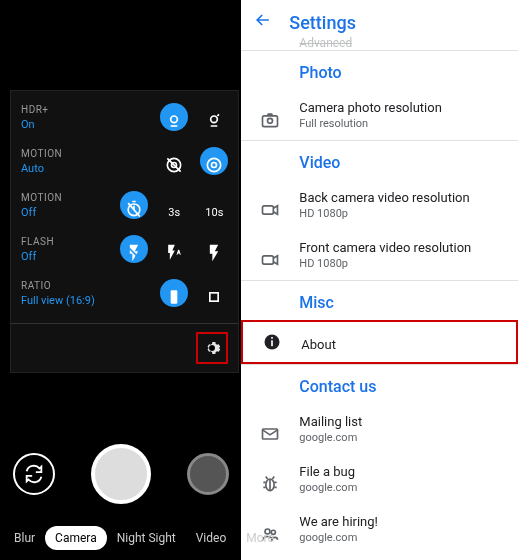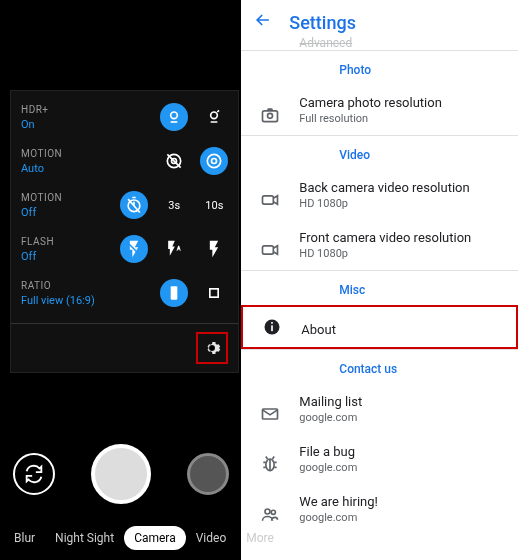--- a/index.html
+++ b/index.html
@@ -7,42 +7,42 @@
 .left { width: 259px; height: 560px; background: #000; position: relative; color: #fff; }
 .right { width: 297px; height: 560px; background: #fff; color: #202124; overflow: hidden; }
 
 
 .settings-panel { position: absolute; top: 90px; left: 10px; right: 2px; background: #111; border: 1px solid #222; padding: 12px 10px 8px; }
 .row { display: flex; align-items: center; margin-bottom: 16px; }
 .row-labels { width: 80px; }
 .row-label { font-size: 10px; color: #999; letter-spacing: 0.5px; }
 .row-value { font-size: 11px; color: #2196f3; margin-top: 3px; }
 .row-icons { flex: 1; display: flex; justify-content: flex-end; gap: 12px; align-items: center; }
-.icon-btn { width: 28px; height: 28px; border-radius: 50%; display: flex; align-items: center; justify-content: center; font-size: 11px; color: #fff; }
+.icon-btn { width: 28px; height: 28px; border-radius: 50%; display: flex; align-items: flex-end; justify-content: center; font-size: 11px; color: #fff; }
 .icon-btn.active { background: #2196f3; }
 .icon-btn svg { width: 20px; height: 20px; }
 .divider { height: 1px; background: #333; margin: 4px -10px 8px; }
 .gear-row { display: flex; justify-content: flex-end; }
 .gear-box { border: 2px solid #c00; padding: 2px; }
 .gear { width: 24px; height: 24px; display: flex; align-items: center; justify-content: center; }
 
 .capture-row { position: absolute; bottom: 56px; left: 0; right: 0; display: flex; align-items: center; justify-content: center; gap: 36px; }
 .switch-btn { width: 42px; height: 42px; border: 2px solid #fff; border-radius: 50%; display: flex; align-items: center; justify-content: center; }
 .shutter { width: 60px; height: 60px; border-radius: 50%; background: #ddd; border: 4px solid #fff; }
 .filter-btn { width: 42px; height: 42px; border-radius: 50%; background: #555; border: 3px solid #888; }
 
 .mode-row { position: absolute; bottom: 10px; left: 0; right: 0; display: flex; align-items: center; justify-content: space-around; padding: 0 4px; margin-top: 8px; }
 .mode { font-size: 12px; color: #ccc; padding: 5px 10px; border-radius: 14px; white-space: nowrap; }
 .mode.active { background: #fff; color: #000; }
 
 
 .header { display: flex; align-items: center; height: 44px; padding: 0 12px; gap: 16px; }
 .back { color: #1a73e8; font-size: 20px; }
 .header-title { color: #1a73e8; font-size: 18px; font-weight: 500; }
-.section-header { color: #1a73e8; font-size: 12px; font-weight: 500; padding: 12px 16px 8px 58px; margin-left: 40px; }
+.section-header { color: #1a73e8; font-size: 16px; font-weight: 500; padding: 12px 16px 8px 58px; }
 .item { display: flex; align-items: flex-end; padding: 10px 16px; gap: 16px; }
 .item-icon { width: 26px; display: flex; justify-content: center; color: #5f6368; }
 .item-icon svg { width: 20px; height: 20px; }
 .item-text { flex: 1; }
 .item-title { font-size: 13px; color: #202124; }
 .item-sub { font-size: 11px; color: #5f6368; margin-top: 2px; }
 .sep { height: 1px; background: #e0e0e0; }
 .about-box { border: 2px solid #c00; }
 .truncated { color: #5f6368; font-size: 12px; padding-left: 58px; margin-top: -8px; }
 </style>
@@ -178,22 +178,22 @@
       <svg viewBox="0 0 24 24" width="22" height="22" fill="none" stroke="#fff" stroke-width="2">
           <path d="M4 9a8 8 0 0114-3l2-2v6h-6M20 15a8 8 0 01-14 3l-2 2v-6h6"></path>
         </svg>
     </div>
     <div class="shutter"></div>
     <div class="filter-btn"></div>
   </div>
 
   <div class="mode-row">
     <div class="mode">Blur</div>
+    <div class="mode active">Camera</div>
     <div class="mode">Night Sight</div>
-    <div class="mode active">Camera</div>
     <div class="mode">Video</div>
     <div class="mode">More</div>
   </div>
 </div>
 
 <div class="right">
   <div class="header">
     <div class="back">
       <svg viewBox="0 0 24 24" width="20" height="20" fill="none" stroke="#1a73e8" stroke-width="2">
           <path d="M19 12H5M11 6l-6 6 6 6"></path>

